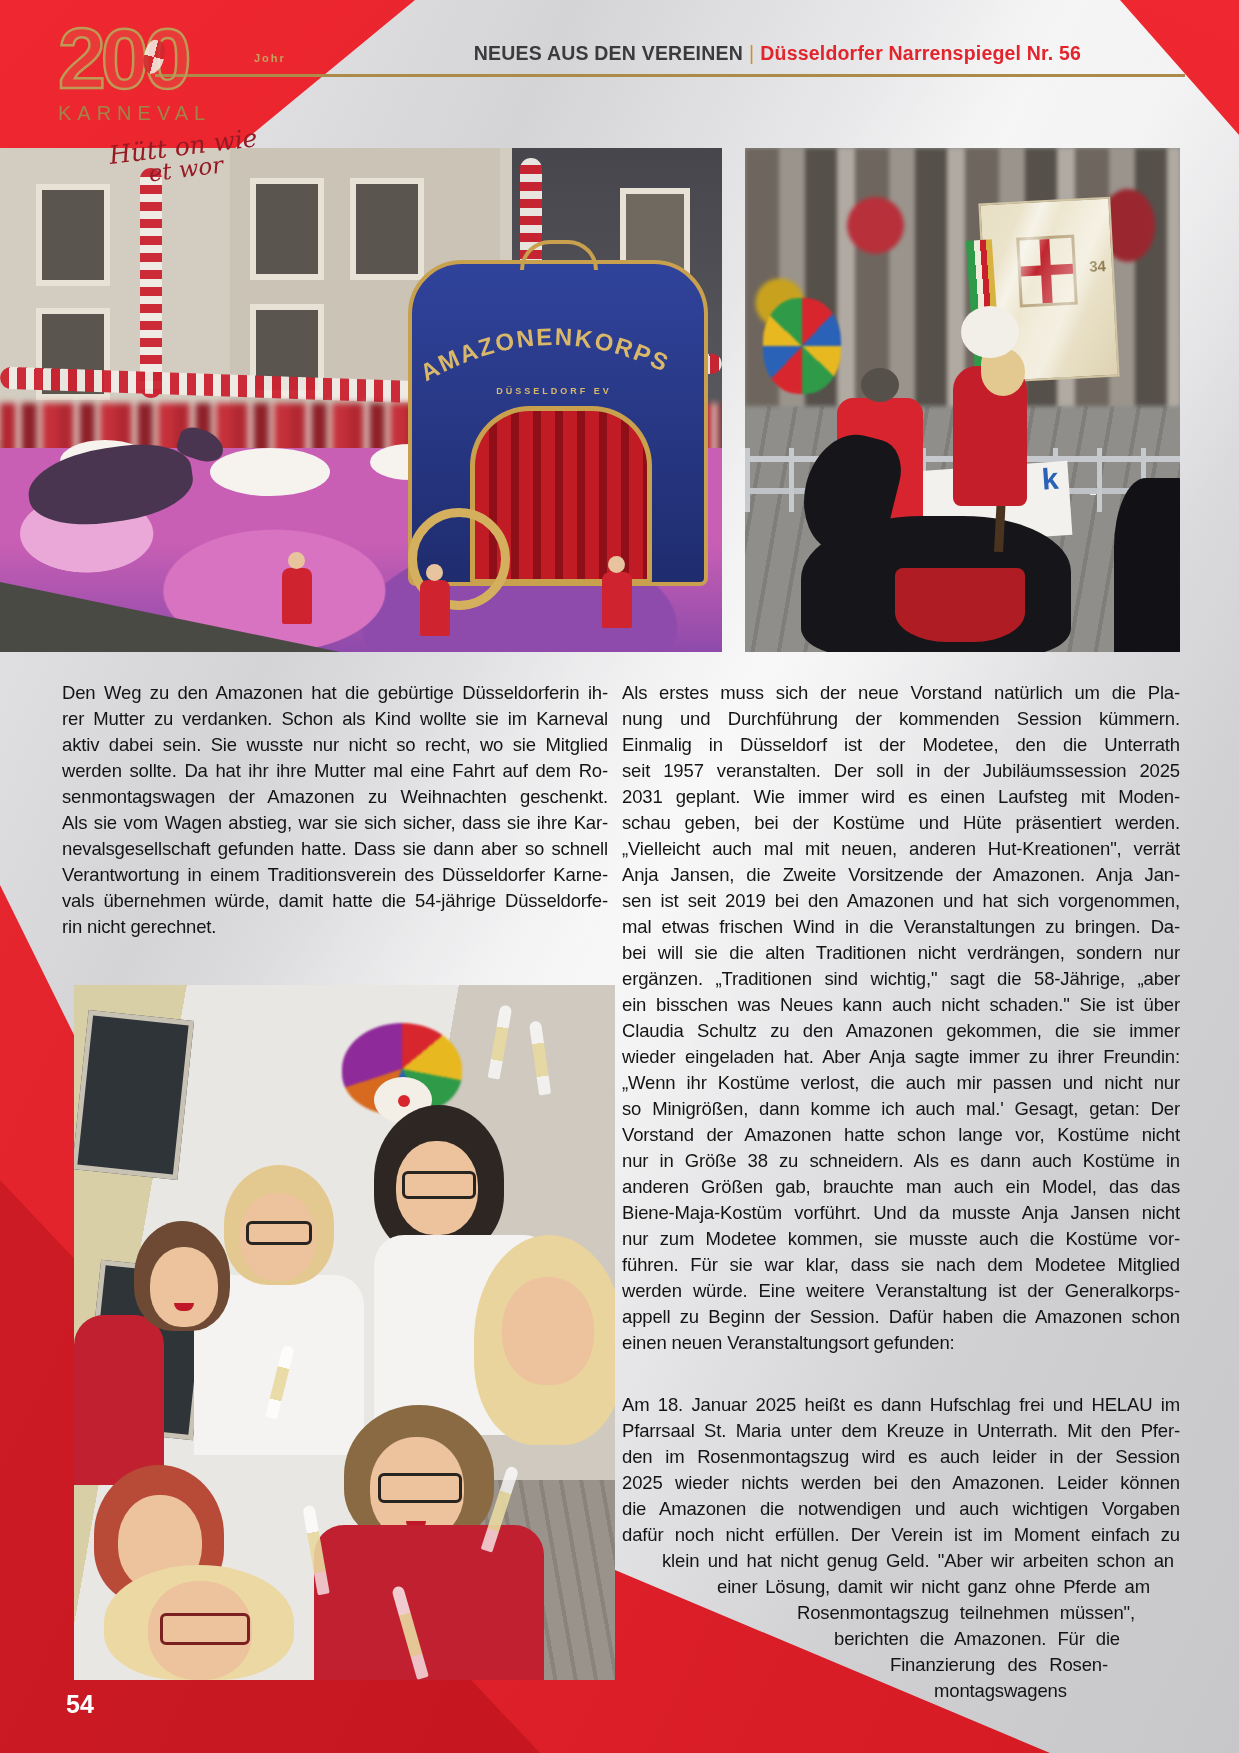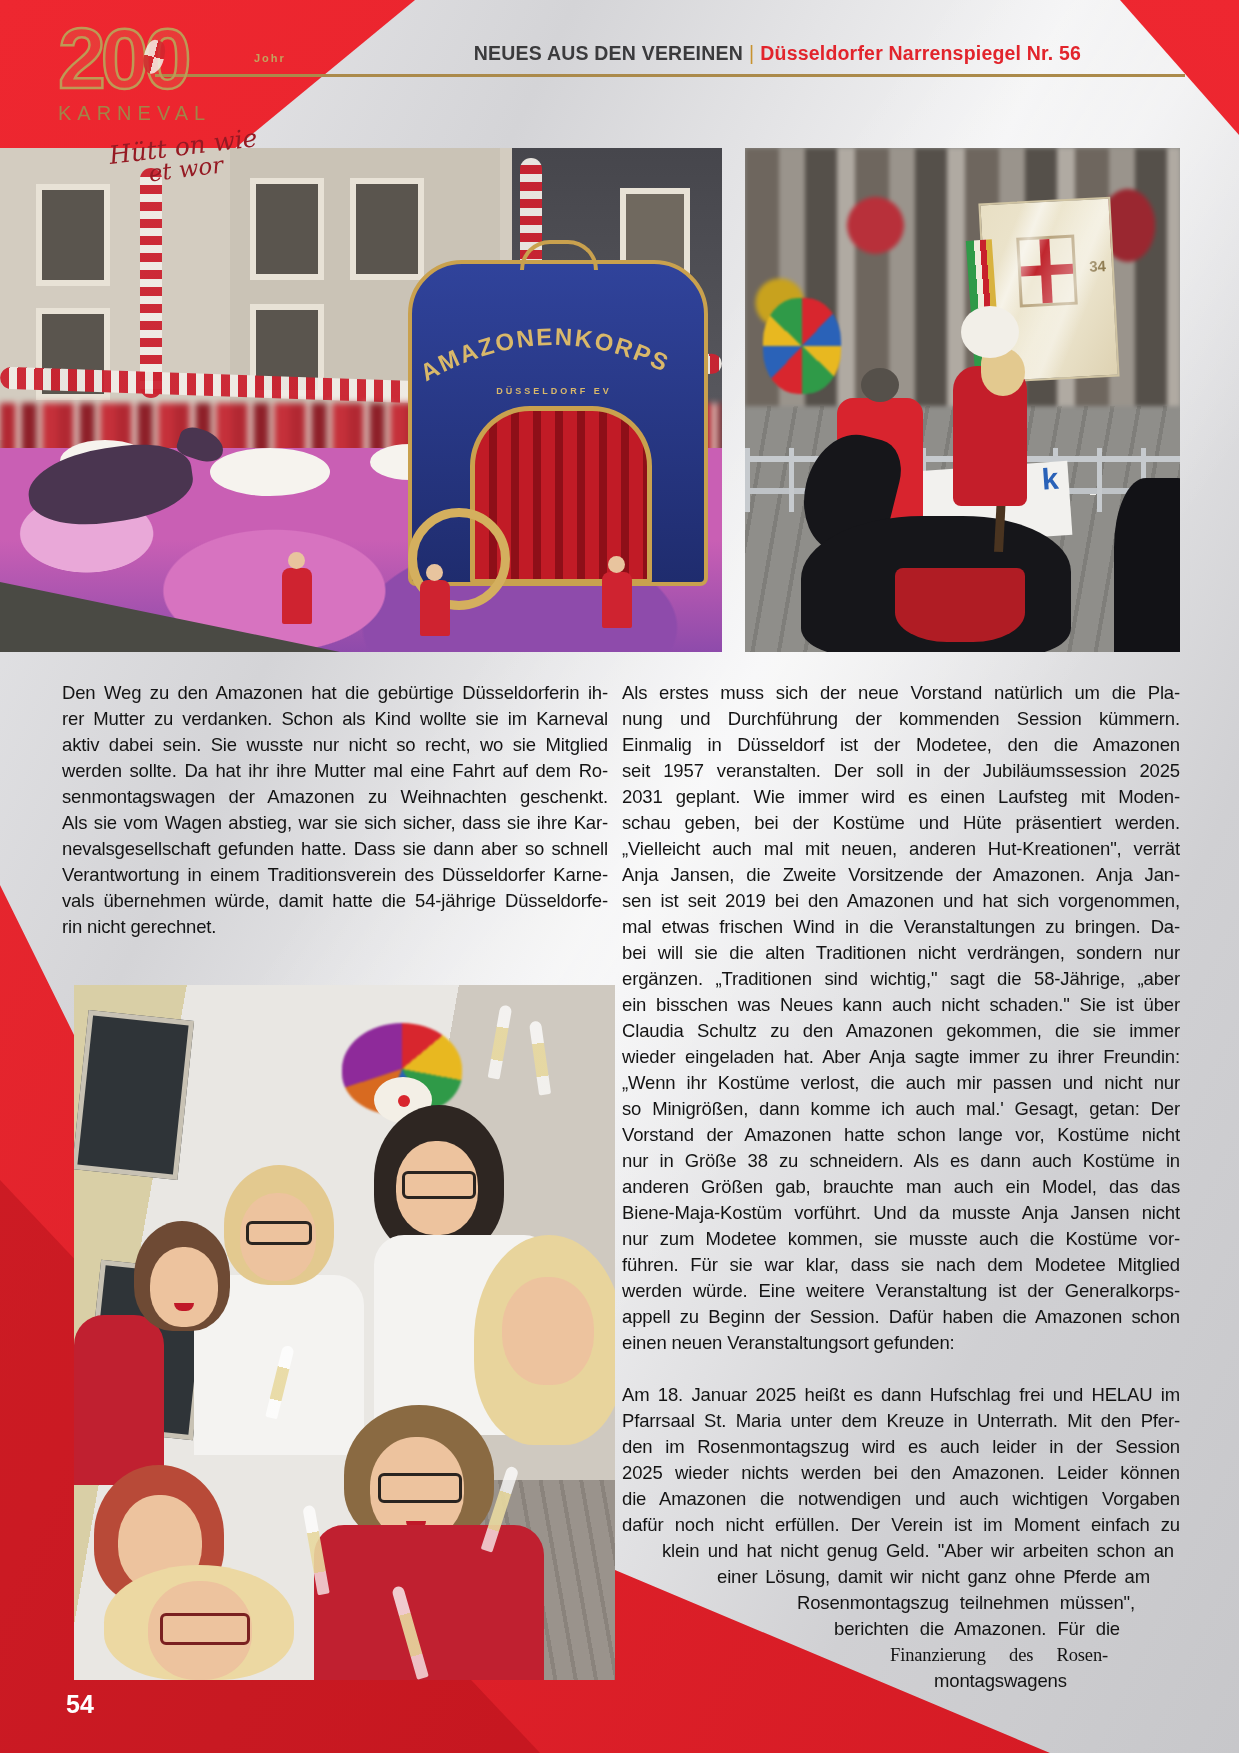--- a/index.html
+++ b/index.html
@@ -123,26 +123,26 @@
   .flute{width:12px;height:74px;background:linear-gradient(180deg,rgba(255,255,255,.85) 0 30%,#e8d9a0 30% 75%,rgba(255,255,255,.8) 75%);
          border-radius:6px 6px 2px 2px;opacity:.9;}
   .deck{right:0;bottom:0;width:220px;height:200px;background:repeating-linear-gradient(80deg,#9a938c 0 16px,#8a837c 16px 20px);
         clip-path:polygon(30% 0,100% 0,100% 100%,0 100%);}
   
   .col{position:absolute;z-index:3;color:#141414;font-size:18.5px;letter-spacing:-.15px;line-height:26px;}
   #colL{left:62px;top:680px;width:546px;}
   #colR{left:622px;top:680px;width:558px;}
   .tline{text-align:justify;text-align-last:justify;white-space:nowrap;}
   .p1 .tline:last-child,.pL .tline:last-child{text-align-last:left;}
-  .p2{margin-top:26px;}
+  .p2{margin-top:36px;}
   .p2 .tline:nth-child(7){margin-left:40px;margin-right:6px;}
   .p2 .tline:nth-child(8){margin-left:95px;margin-right:30px;}
   .p2 .tline:nth-child(9){margin-left:175px;margin-right:45px;}
   .p2 .tline:nth-child(10){margin-left:212px;margin-right:60px;}
-  .p2 .tline:nth-child(11){margin-left:268px;margin-right:72px;font-family:Liberation Serif, serif;}
+  .p2 .tline:nth-child(11){margin-left:268px;margin-right:72px;}
   .p2 .tline:nth-child(12){margin-left:312px;margin-right:112px;text-align-last:left;}
   
   .pagenum{position:absolute;left:66px;top:1690px;z-index:5;color:#ffffff;font-size:25px;font-weight:bold;}
 </style>
 </head>
 <body>
 
 <div class="page">
 
   <div class="shape red-top-left"></div>
@@ -277,21 +277,21 @@
       <div class="tline">nevalsgesellschaft gefunden hatte. Dass sie dann aber so schnell</div>
       <div class="tline">Verantwortung in einem Traditionsverein des Düsseldorfer Karne-</div>
       <div class="tline">vals übernehmen würde, damit hatte die 54-jährige Düsseldorfe-</div>
       <div class="tline">rin nicht gerechnet.</div>
     </div>
 
   <div class="col" id="colR">
     <div class="p1">
         <div class="tline">Als erstes muss sich der neue Vorstand natürlich um die Pla-</div>
         <div class="tline">nung und Durchführung der kommenden Session kümmern.</div>
-        <div class="tline">Einmalig in Düsseldorf ist der Modetee, den die Amazonen</div>
+        <div class="tline">Einmalig in Düsseldorf ist der Modetee, den die Unterrath</div>
         <div class="tline">seit 1957 veranstalten. Der soll in der Jubiläumssession 2025</div>
         <div class="tline">2031 geplant. Wie immer wird es einen Laufsteg mit Moden-</div>
         <div class="tline">schau geben, bei der Kostüme und Hüte präsentiert werden.</div>
         <div class="tline">„Vielleicht auch mal mit neuen, anderen Hut-Kreationen", verrät</div>
         <div class="tline">Anja Jansen, die Zweite Vorsitzende der Amazonen. Anja Jan-</div>
         <div class="tline">sen ist seit 2019 bei den Amazonen und hat sich vorgenommen,</div>
         <div class="tline">mal etwas frischen Wind in die Veranstaltungen zu bringen. Da-</div>
         <div class="tline">bei will sie die alten Traditionen nicht verdrängen, sondern nur</div>
         <div class="tline">ergänzen. „Traditionen sind wichtig," sagt die 58-Jährige, „aber</div>
         <div class="tline">ein bisschen was Neues kann auch nicht schaden." Sie ist über</div>

